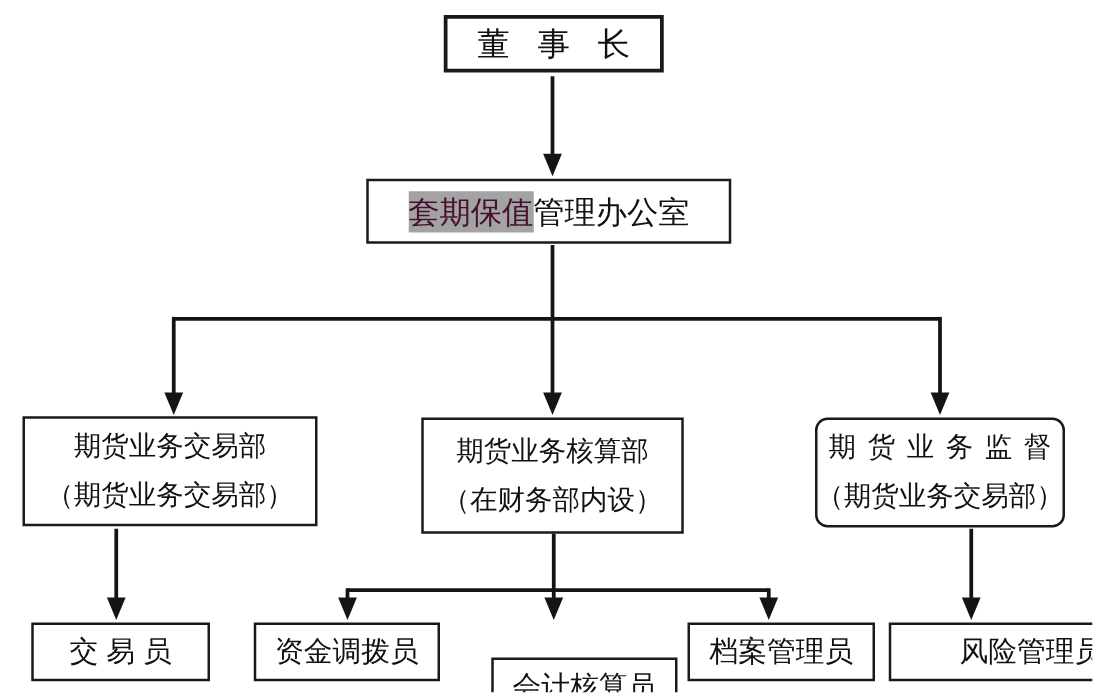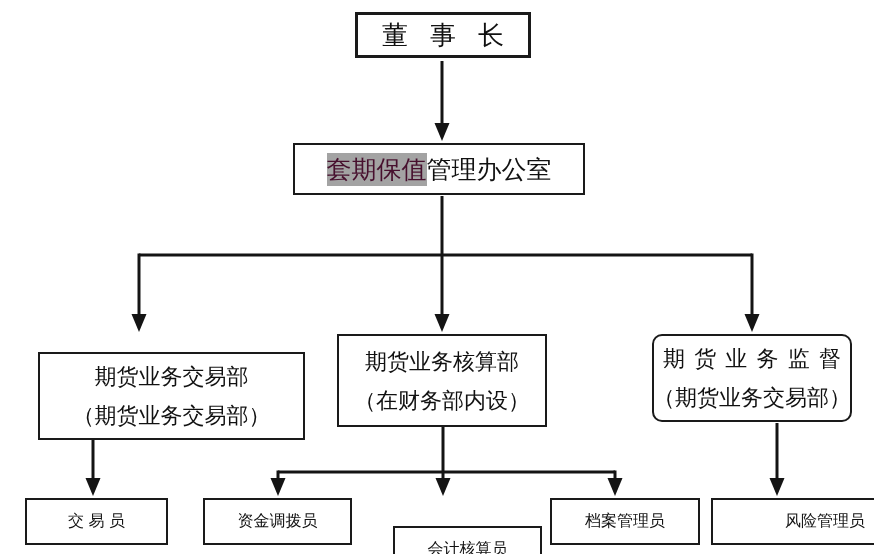--- a/index.html
+++ b/index.html
@@ -43,27 +43,27 @@
     flex-direction: row;
   }
   .office-highlight {
     background: #a3a3a3;
     color: #47102e;
   }
   .dept {
     font-size: 22px;
     line-height: 39px;
   }
-  #node-dept-trading     { left: 18px;  top: 352px; width: 267px; height: 88px; margin-left: 20px; }
+  #node-dept-trading     { left: 18px;  top: 333px; width: 236px; height: 88px; }
   #node-dept-accounting  { left: 337px; top: 334px; width: 210px; height: 93px; }
   #node-dept-supervision { left: 652px; top: 334px; width: 200px; height: 88px; border-radius: 10px; }
   #node-dept-supervision .dept-line1 { letter-spacing: 0.42em; padding-left: 0.42em; }
   .staff {
     top: 498px; height: 47px;
-    font-size: 16px;
+    font-size: 23px;
   }
   #node-staff-trader     { left: 25px;  width: 143px; letter-spacing: 0.28em; padding-left: 0.28em; }
   #node-staff-fund       { left: 203px; width: 149px; }
   #node-staff-accountant { left: 393px; width: 149px; margin-top: 28px; }
   #node-staff-archive    { left: 550px; width: 150px; }
   #node-staff-risk       { left: 711px; width: 184px; padding-left: 44px; }
 </style>
 </head>
 <body>
 

